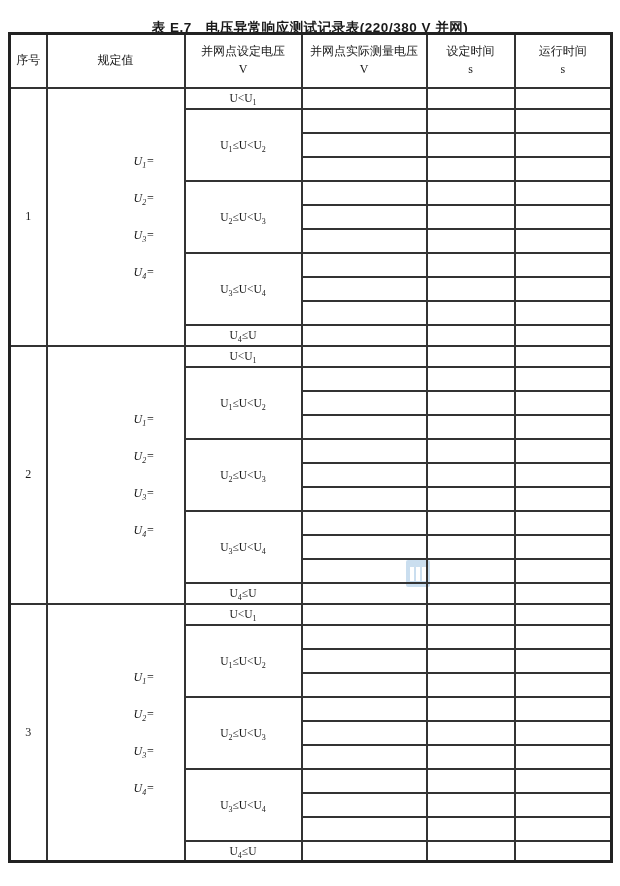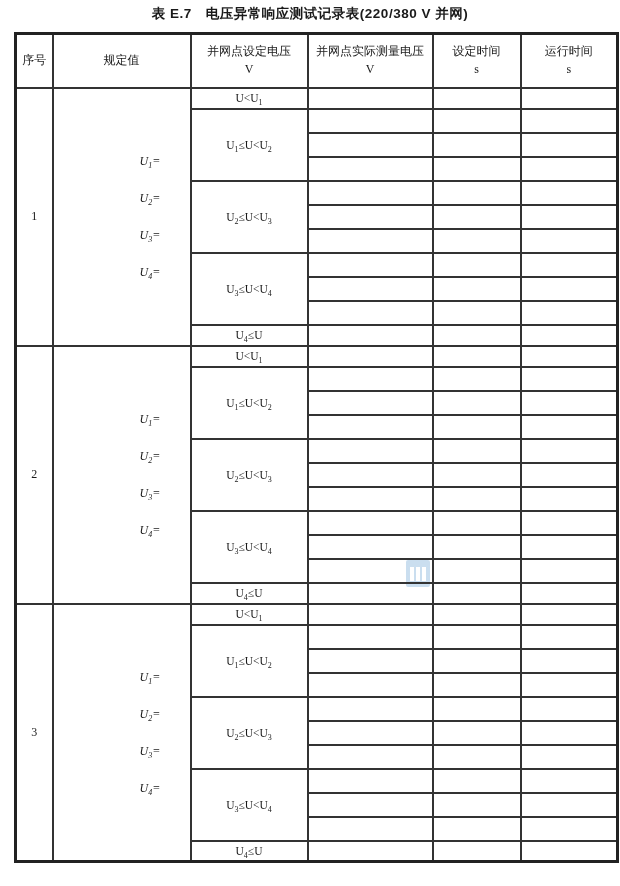--- a/index.html
+++ b/index.html
@@ -5,21 +5,21 @@
   html,body { margin:0; padding:0; }
   body {
     width:620px; height:886px;
     background:#ffffff;
     position:relative;
     font-family:"Liberation Serif","DejaVu Serif",serif;
     color:#1a1a1a;
     overflow:hidden;
   }
   .page-title {
-    position:absolute; top:5px; left:0; width:100%;
+    position:absolute; top:19px; left:0; width:100%;
     text-align:center;
     font-family:"Liberation Sans","DejaVu Sans",sans-serif;
     font-weight:bold;
     font-size:13.5px;
     letter-spacing:0.5px;
   }
   table.record {
     position:absolute; left:8px; top:32px;
     width:602px;
     border-collapse:collapse;
@@ -29,21 +29,21 @@
   }
   table.record td, table.record th {
     border:2px solid #333;
     padding:0;
     text-align:center;
     vertical-align:middle;
     font-weight:normal;
     background:transparent;
     overflow:hidden;
   }
-  table.record { border:3px solid #222;margin-left:6px; }
+  table.record { border:3px solid #222; }
   tr.hdr { height:54px; }
   tr.hdr th { font-size:12px; line-height:1.45; }
   tr.r-single { height:21px; }
   tr.r-sub   { height:24px; }
   .unit { font-size:12px; }
   .c-serial { font-size:12px; }
   .c-spec { text-align:left; }
   .spec-wrap {
     display:flex; flex-direction:column; justify-content:center;
     gap:21px; padding-left:57px;

